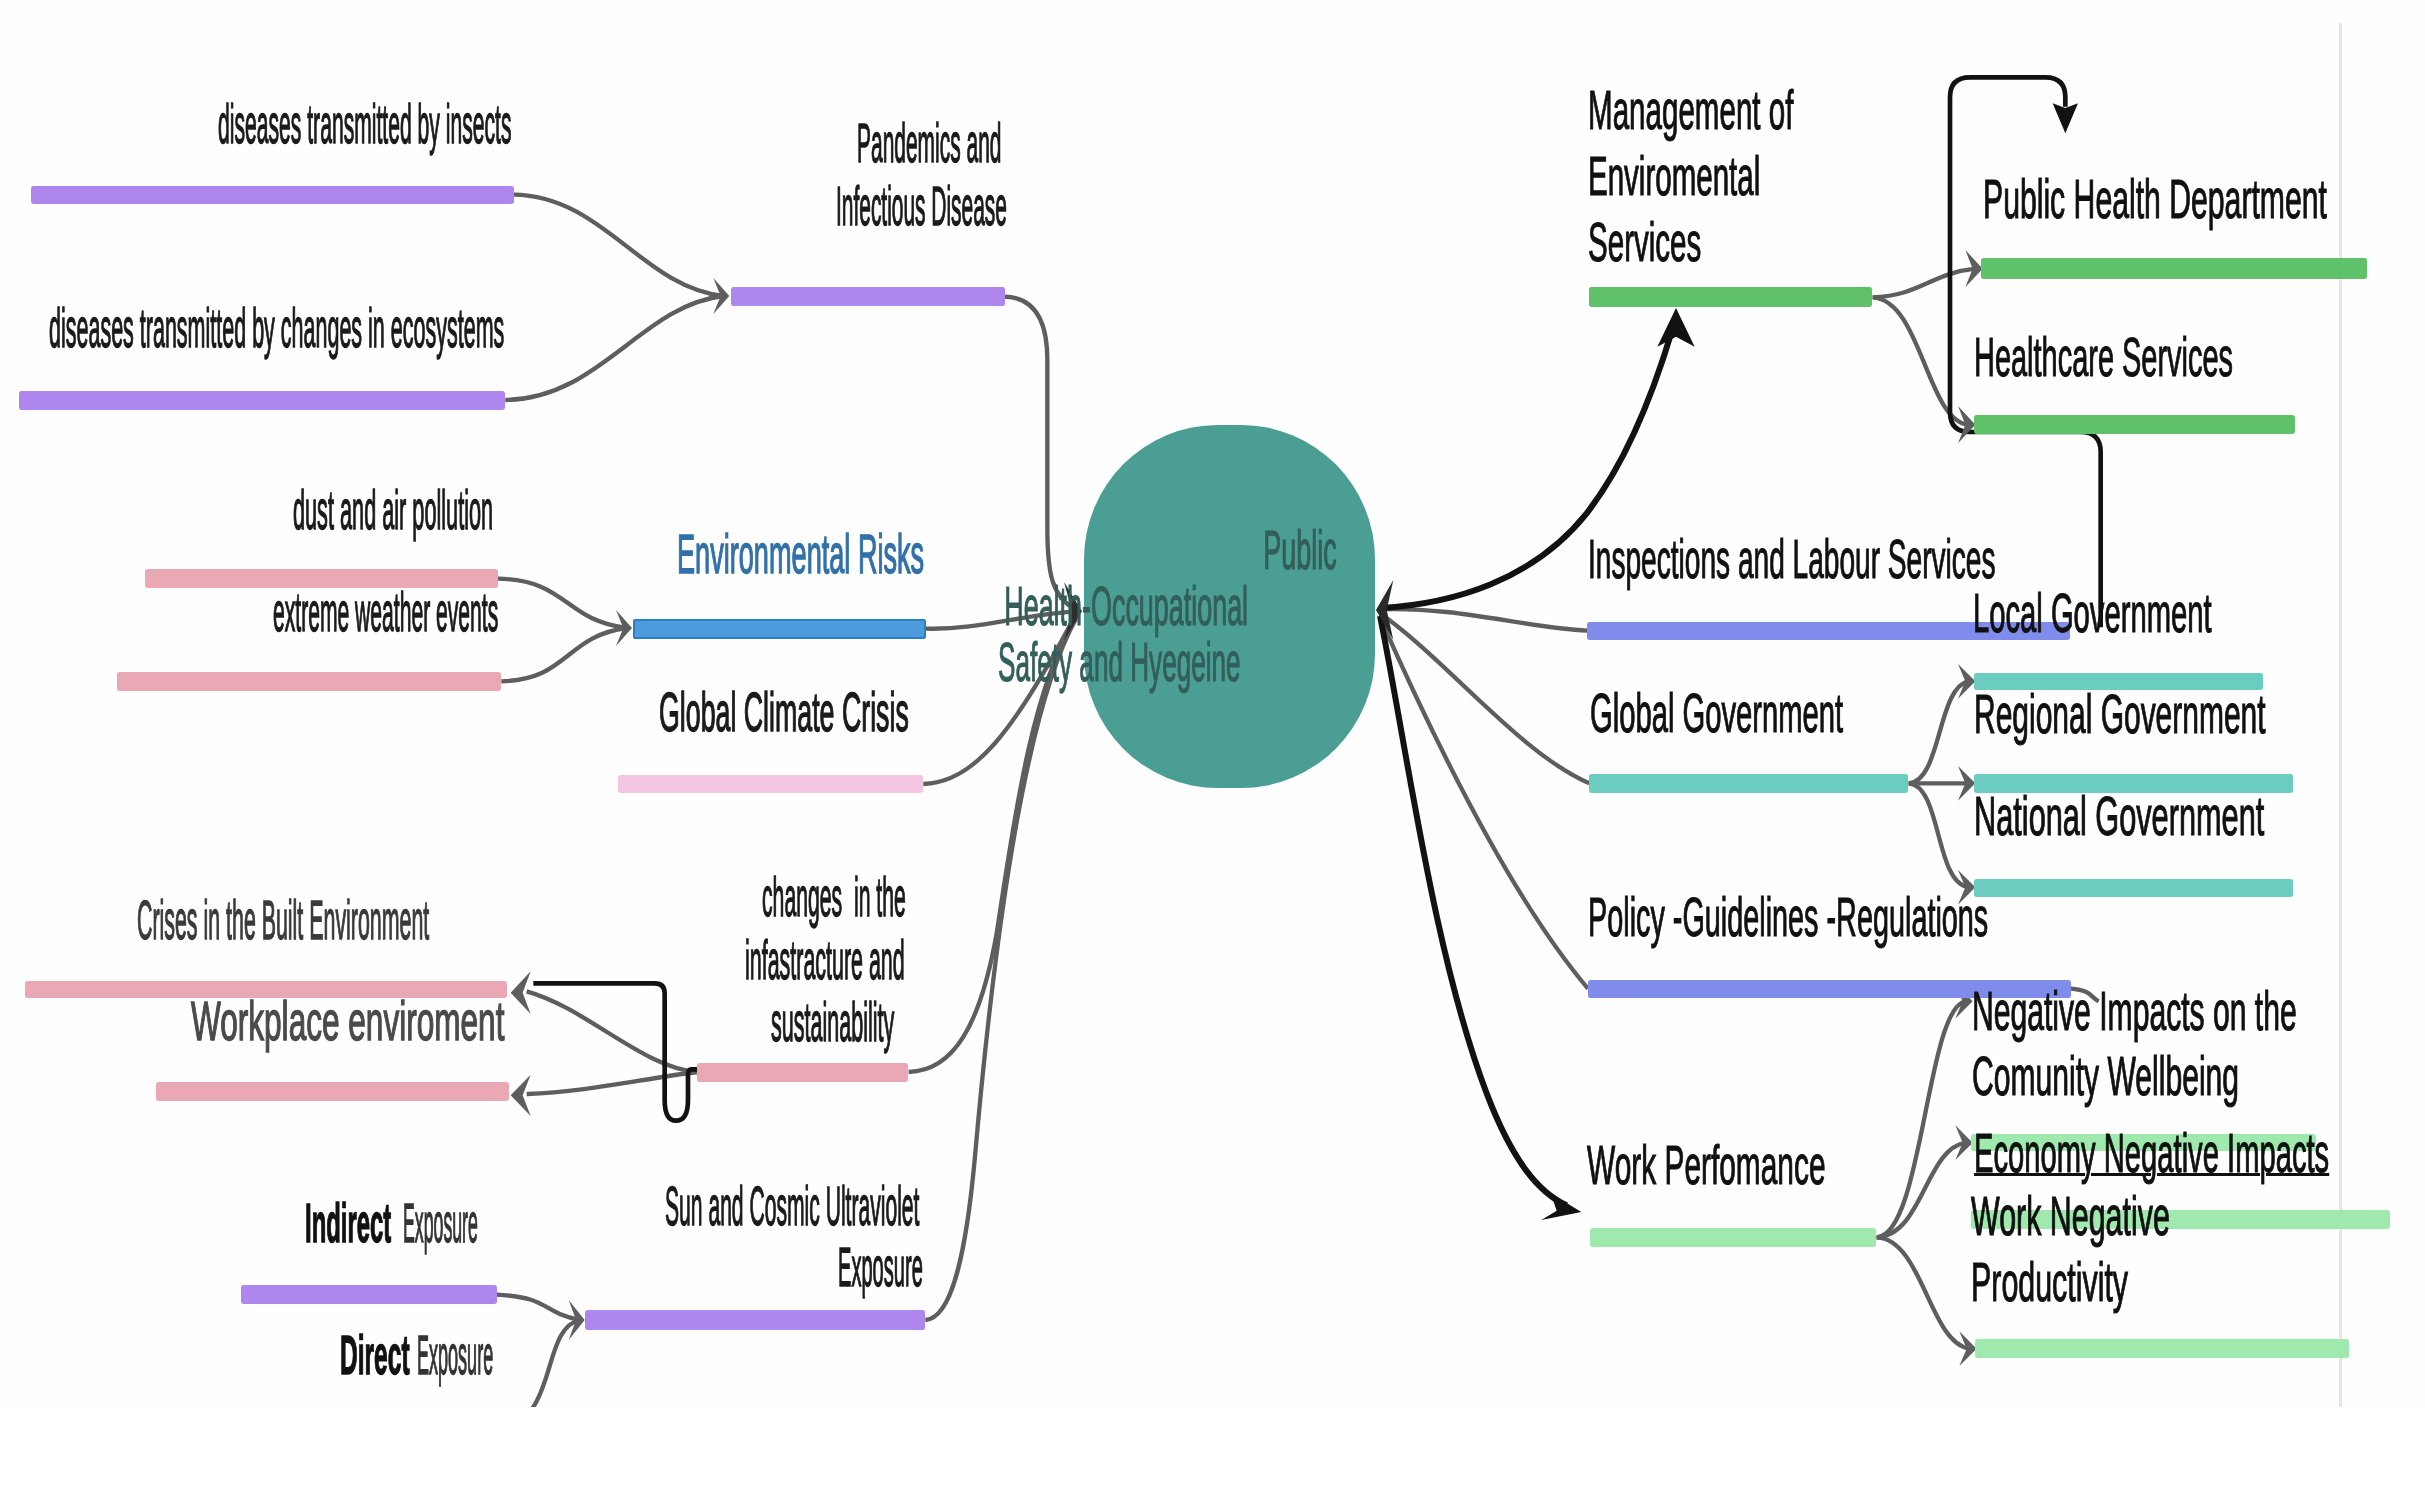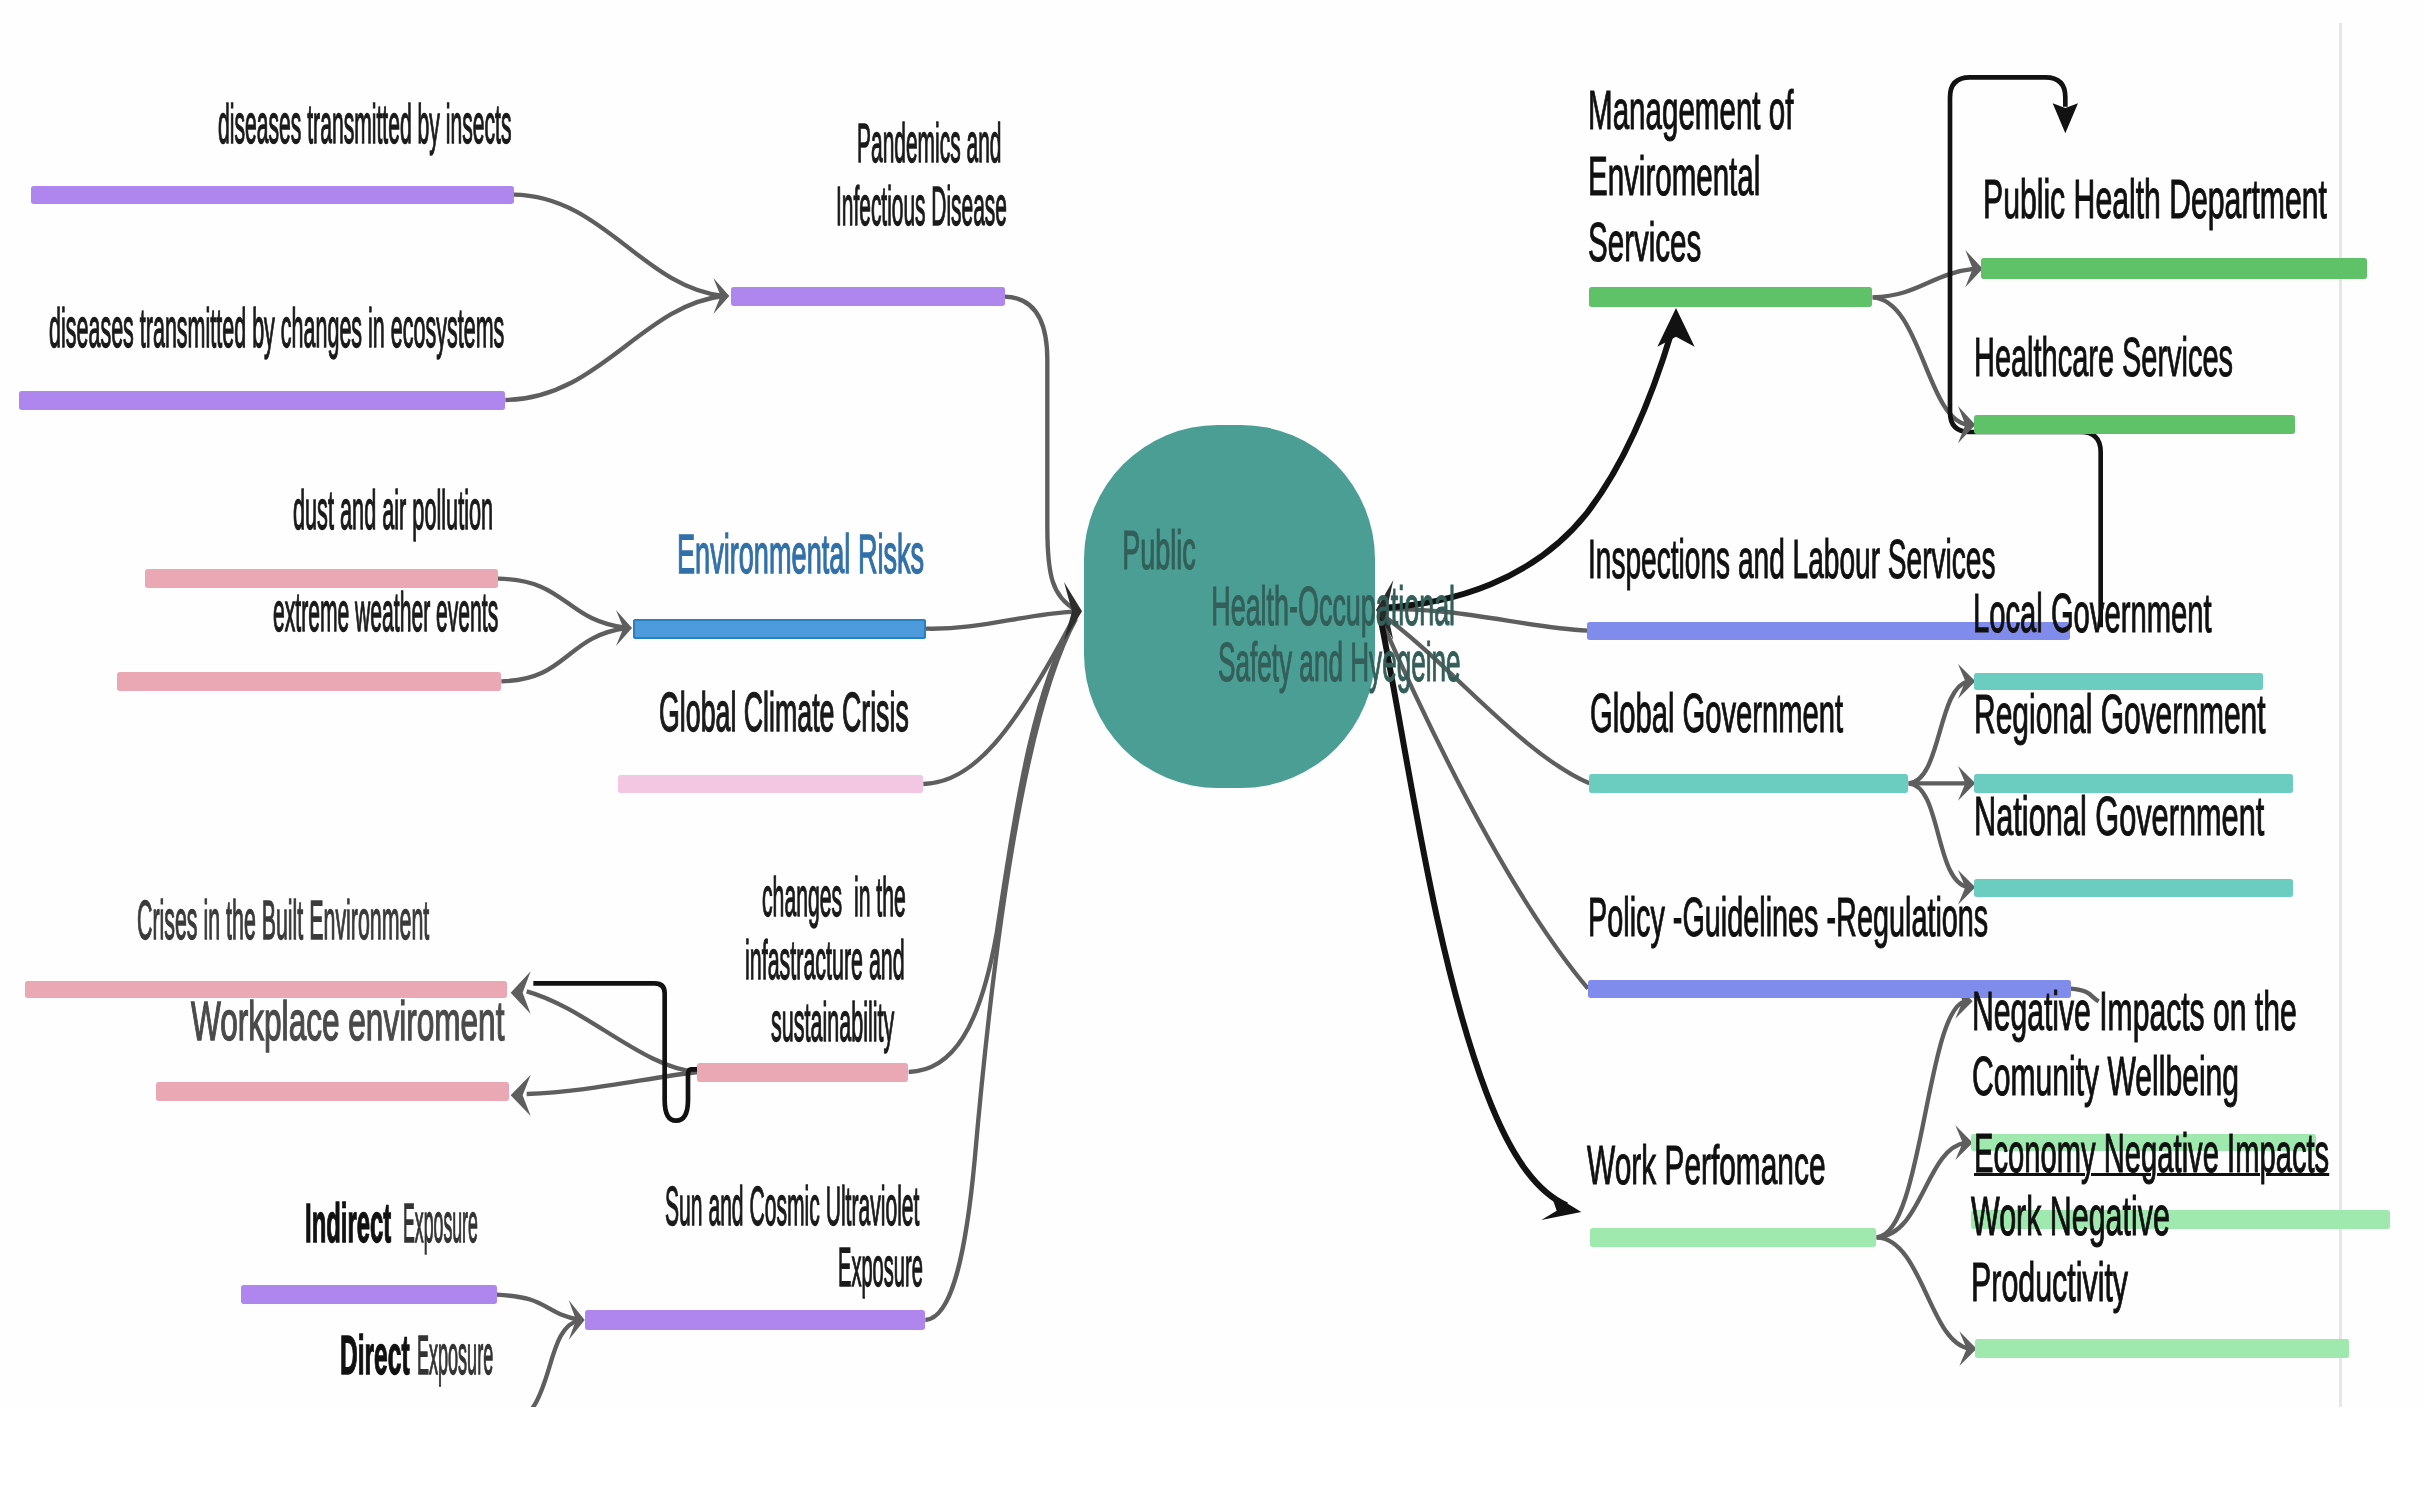--- a/index.html
+++ b/index.html
@@ -6,21 +6,21 @@
   html,body{margin:0;padding:0;background:#ffffff;}
   #stage{position:relative;width:2426px;height:1407px;background:#fefefe;overflow:hidden;
     font-family:"Liberation Sans",sans-serif;-webkit-font-smoothing:antialiased;}
   .bar{position:absolute;border-radius:2.7px;}
   .lbl{position:absolute;white-space:pre;color:#141414;
     font-family:"Liberation Sans",sans-serif;font-weight:400;
     transform-origin:0 0;line-height:1;
     -webkit-text-stroke:1.4px currentColor;paint-order:stroke fill;}
   .lbl.reg{-webkit-text-stroke:1.1px currentColor;}
   svg.links{position:absolute;left:0;top:0;width:2426px;height:1512px;}
-  #hub{position:absolute;display:flex;flex-direction:column;align-items:flex-start;
+  #hub{position:absolute;display:flex;flex-direction:column;align-items:flex-end;
     justify-content:center;text-align:center;}
   #hub .hubline{display:block;white-space:pre;-webkit-text-stroke:1.2px currentColor;}
   .rule{position:absolute;background:#e6e6e6;}
 </style>
 </head>
 <body>
 
 <div id="stage">
 <div class="rule" style="left:2339px;top:23px;width:2.7px;height:1465px;"></div>
 

